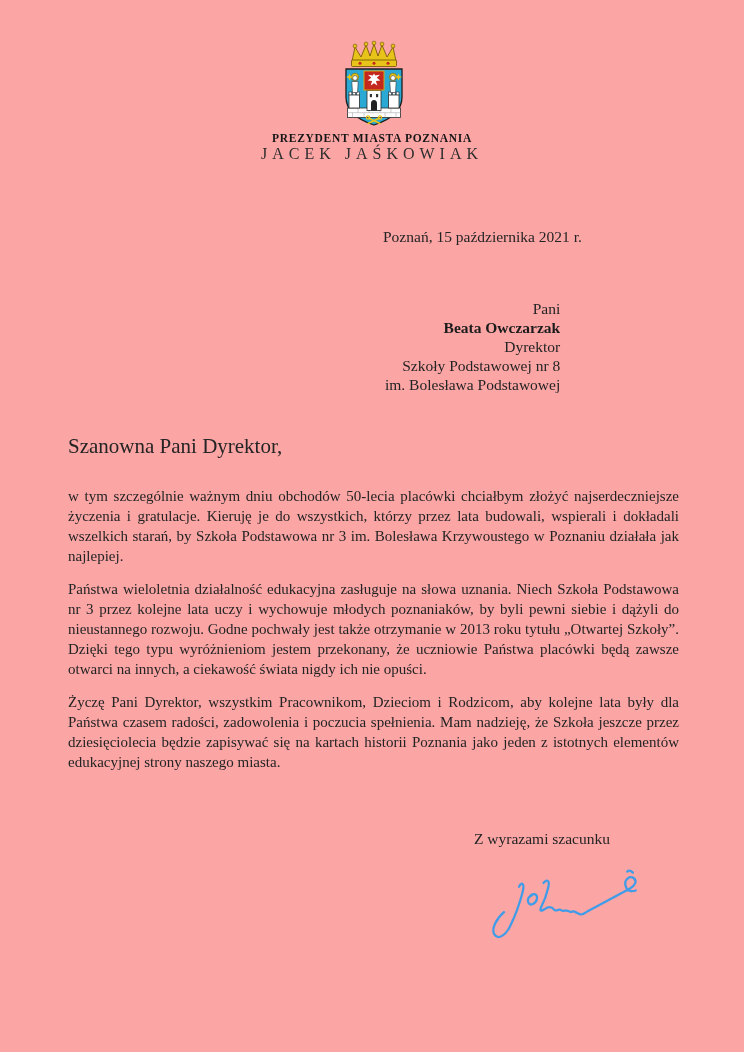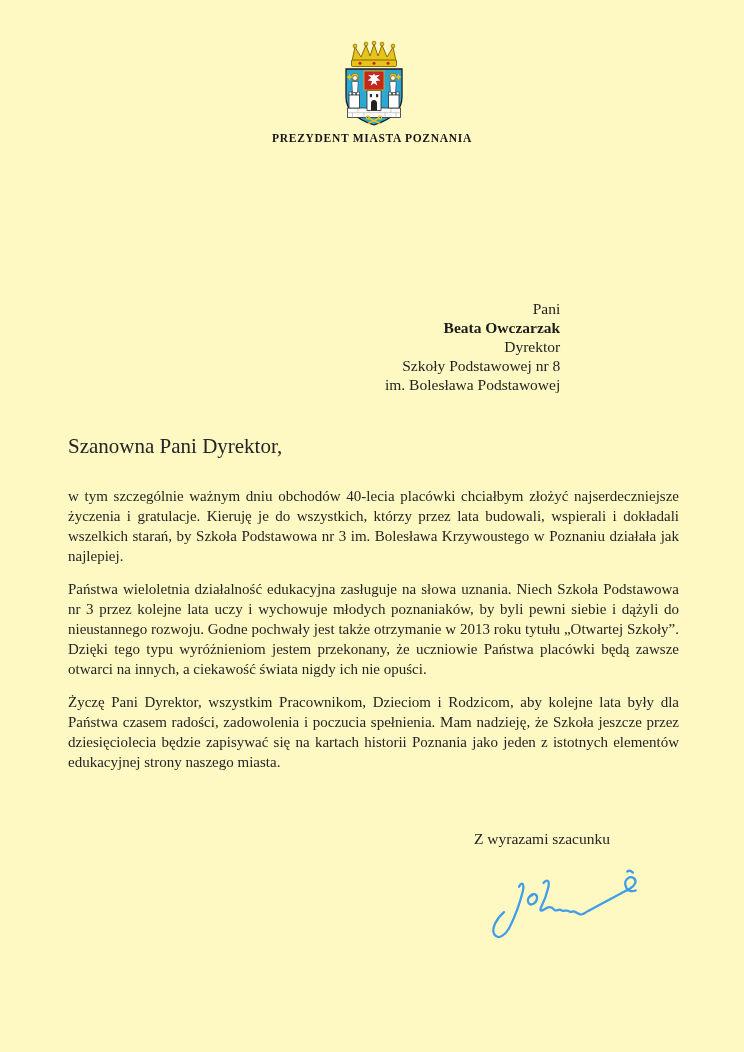--- a/index.html
+++ b/index.html
@@ -1,20 +1,20 @@
 <!DOCTYPE html>
 <html lang="pl"><head>
 <meta charset="utf-8">
 <title>Letter</title>
 <style>
   html,body{margin:0;padding:0;background:#ffffff;}
   .page{
     position:relative;
     width:744px;height:1052px;
-    background:#fef9c3;
+    background:#fca5a5;
     font-family:"Liberation Serif","DejaVu Serif",serif;
     color:#242424;
     overflow:hidden;
   }
   
   .arms{
     position:absolute;left:338px;top:40px;width:72px;height:86px;
   }
   .lh-office{
     position:absolute;left:0;top:132px;width:744px;
@@ -139,34 +139,36 @@
       <circle cx="42" cy="77.6" r="1.7" fill="none" stroke="#e8c31a" stroke-width="1.1"></circle>
     </g>
 
     <g>
       <rect x="26" y="31" width="20" height="19" fill="#c4271d" stroke="#d9a50f" stroke-width="1"></rect>
       <path d="M36,33.5 l-1.2,1.9 -4.8,-0.7 3.3,3.1 -3.7,2.7 4.5,0.4 -1.4,4.5 3.3,-2.1 3.3,2.1 -1.4,-4.5 4.5,-0.4 -3.7,-2.7 3.3,-3.1 -4.8,0.7 Z" fill="#ffffff"></path>
     </g>
   </svg>
 
   <div class="lh-office">PREZYDENT MIASTA POZNANIA</div>
+  <div class="lh-name">JACEK JAŚKOWIAK</div>
 
+  <div class="dateline">Poznań, 15 października 2021 r.</div>
 
   <div class="recipient">
     <div>Pani</div>
     <div class="bold">Beata Owczarzak</div>
     <div>Dyrektor</div>
     <div>Szkoły Podstawowej nr 8</div>
     <div>im. Bolesława Podstawowej</div>
   </div>
 
   <div class="salutation">Szanowna Pani Dyrektor,</div>
 
   <div class="body-text">
-    <p>w tym szczególnie ważnym dniu obchodów 40-lecia placówki chciałbym złożyć najserdeczniejsze życzenia i gratulacje. Kieruję je do wszystkich, którzy przez lata budowali, wspierali i dokładali wszelkich starań, by Szkoła Podstawowa nr 3 im. Bolesława Krzywoustego w Poznaniu działała jak najlepiej.</p>
+    <p>w tym szczególnie ważnym dniu obchodów 50-lecia placówki chciałbym złożyć najserdeczniejsze życzenia i gratulacje. Kieruję je do wszystkich, którzy przez lata budowali, wspierali i dokładali wszelkich starań, by Szkoła Podstawowa nr 3 im. Bolesława Krzywoustego w Poznaniu działała jak najlepiej.</p>
     <p>Państwa wieloletnia działalność edukacyjna zasługuje na słowa uznania. Niech Szkoła Podstawowa nr 3 przez kolejne lata uczy i wychowuje młodych poznaniaków, by byli pewni siebie i dążyli do nieustannego rozwoju. Godne pochwały jest także otrzymanie w 2013 roku tytułu „Otwartej Szkoły”. Dzięki tego typu wyróżnieniom jestem przekonany, że uczniowie Państwa placówki będą zawsze otwarci na innych, a ciekawość świata nigdy ich nie opuści.</p>
     <p>Życzę Pani Dyrektor, wszystkim Pracownikom, Dzieciom i Rodzicom, aby kolejne lata były dla Państwa czasem radości, zadowolenia i poczucia spełnienia. Mam nadzieję, że Szkoła jeszcze przez dziesięciolecia będzie zapisywać się na kartach historii Poznania jako jeden z istotnych elementów edukacyjnej strony naszego miasta.</p>
   </div>
 
   <div class="closing">Z wyrazami szacunku</div>
 
   <svg class="signature" viewBox="0 0 190 85" xmlns="http://www.w3.org/2000/svg">
     <g fill="none" stroke="#3f9ce8" stroke-width="2.4" stroke-linecap="round" stroke-linejoin="round">
       <path d="M44,22 C47,16 50,19 48,27 C45,39 40,53 34,65 C30,73 22,79 18,73 C14,67 20,56 28,49"></path>
       <path d="M55,33 C58,28 64,29 63,35 C62,40 56,43 54,39 C52,35 55,32 58,31"></path>

